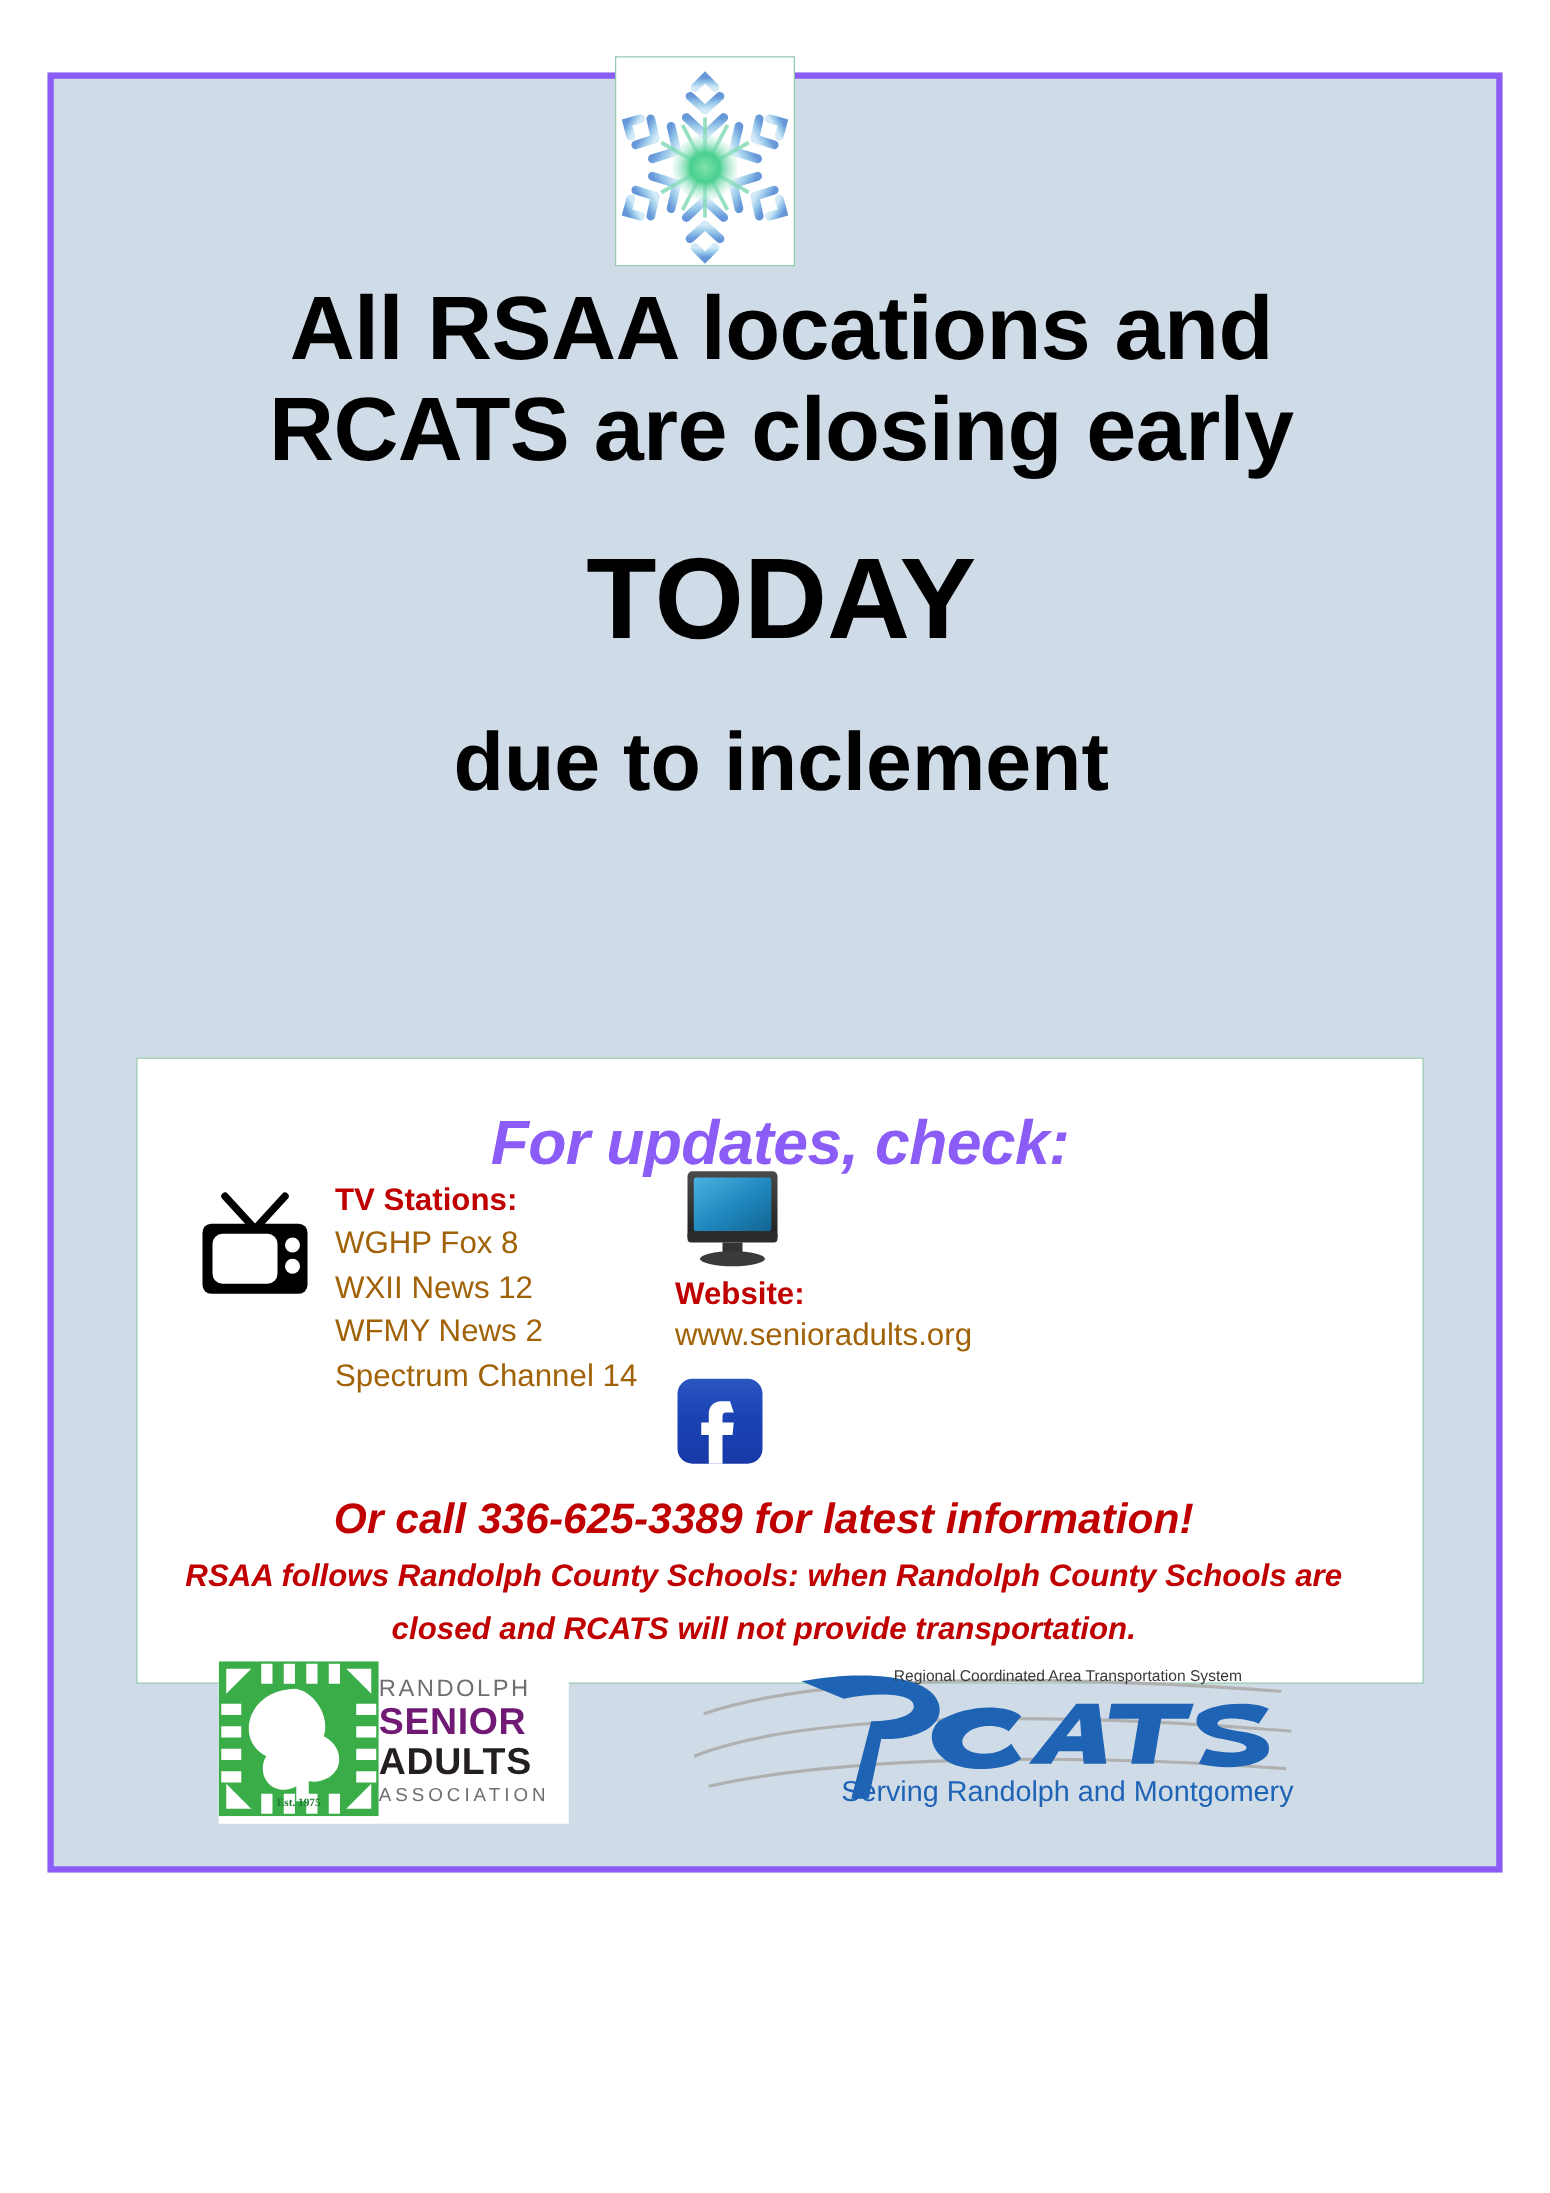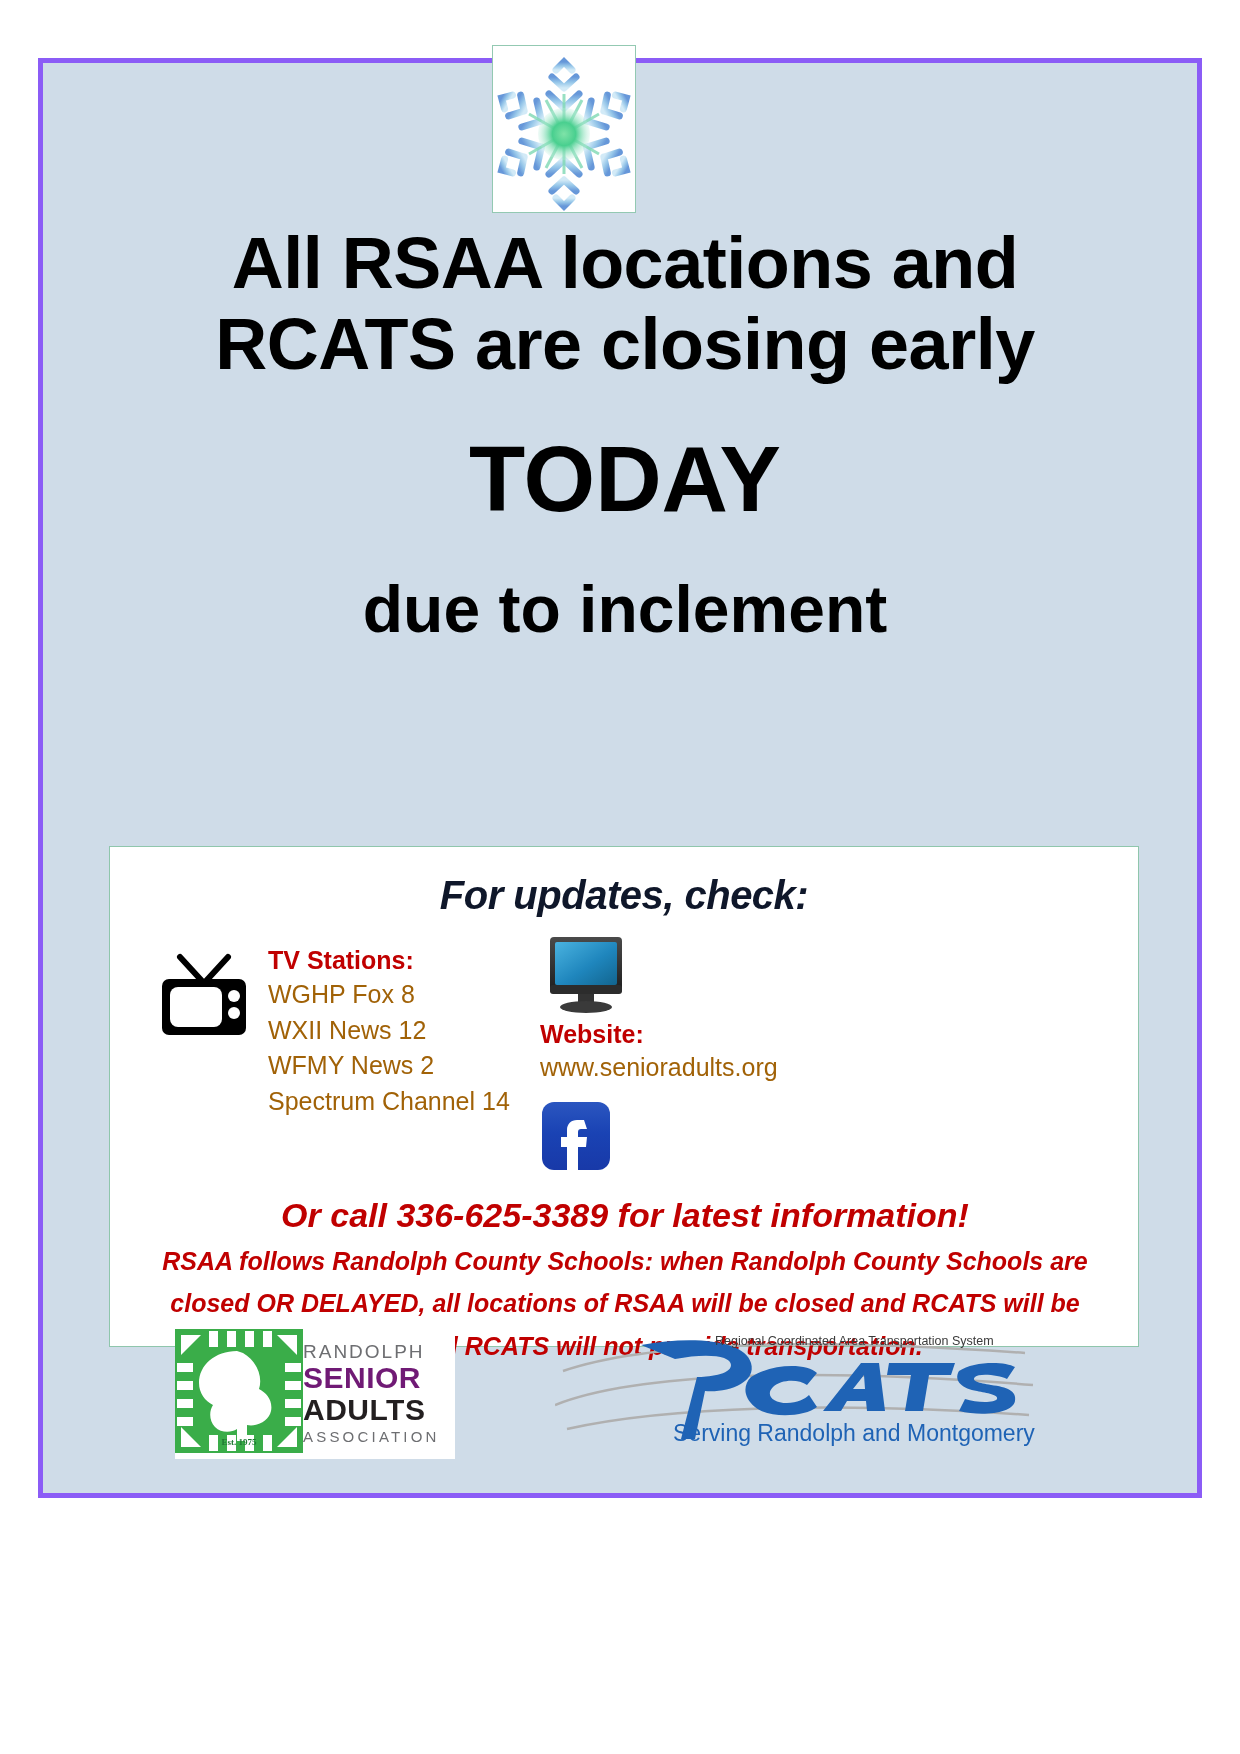--- a/index.html
+++ b/index.html
@@ -74,26 +74,27 @@
     left: 66px;
     top: 783px;
     width: 1030px;
     height: 501px;
     background: #ffffff;
     border: 1px solid #8fc6ac;
     box-sizing: border-box;
   }
   .updates-title {
     text-align: center;
-    color: #0f172a;
-    font-size: 40px;
+    color: #8b5cf6;
+    font-size: 50px;
     font-weight: bold;
     font-style: italic;
     padding-top: 26px;
     letter-spacing: -0.5px;
+    margin-top: 12px;
   }
 
   
   .contacts {
     position: absolute;
     left: 0;
     top: 88px;
     width: 100%;
     height: 250px;
   }
@@ -126,21 +127,21 @@
     color: #a16207;
     font-size: 25px;
     line-height: 1.42;
     font-weight: normal;
   }
   .station-list { margin-top: 1px; }
 
   
   .callout {
     position: absolute;
-    left: 26px;
+    left: 12px;
     top: 348px;
     width: 978px;
     text-align: center;
     color: #c00000;
     font-style: italic;
     font-weight: bold;
   }
   .callout-main { font-size: 34px; line-height: 1.2; }
   .callout-sub  { font-size: 25px; line-height: 1.38; margin-top: 8px; }
 
@@ -258,21 +259,20 @@
             </svg>
           </span>
         </div>
 
       </div>
     </div>
 
     <div class="callout">
       <div class="callout-main">Or call 336-625-3389 for latest information!</div>
       <div class="callout-sub">RSAA follows Randolph County Schools:  when Randolph County Schools are</div>
-      <div class="callout-sub">closed OR DELAYED, all locations of RSAA will be closed and RCATS will be</div>
       <div class="callout-sub">closed and RCATS will not provide transportation.</div>
     </div>
 
   </div>
 
   <div class="logo-rsaa">
     <span class="rsaa-mark">
       <svg width="128" height="124" viewBox="0 0 128 124">
         <rect x="0" y="0" width="128" height="124" fill="#3aad49"></rect>
         <g fill="#ffffff">

